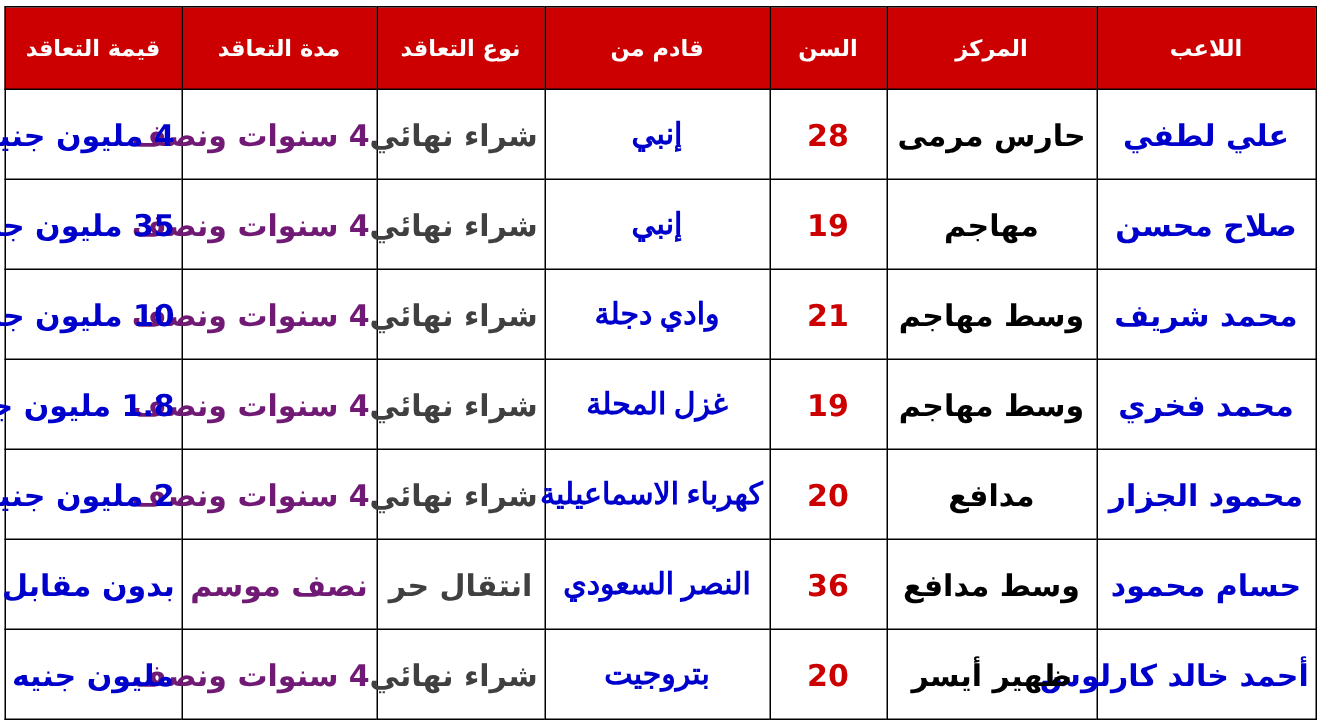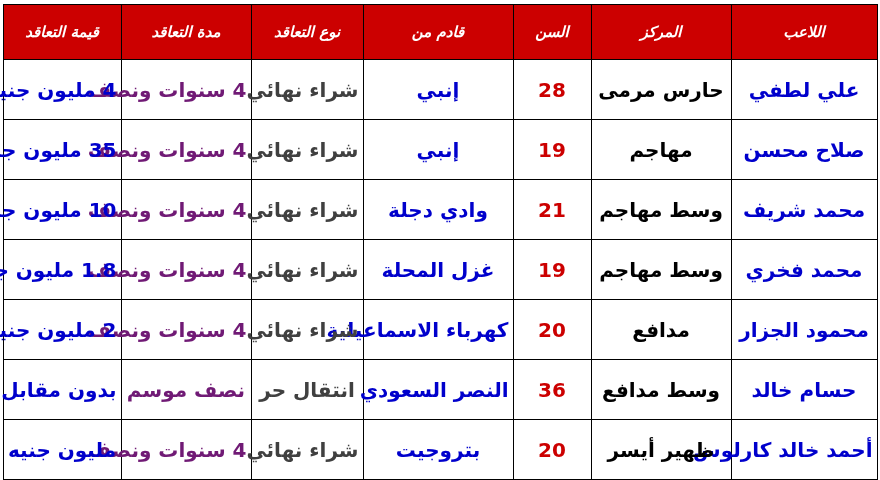--- a/index.html
+++ b/index.html
@@ -38,30 +38,29 @@
     font-size: 20px;
     font-weight: bold;
     white-space: nowrap;
   }
   table.signings thead th {
     background: #cc0000;
     color: #ffffff;
     font-size: 15px;
     height: 50px;
     letter-spacing: 0.3px;
-    font-style: italic;
   }
   table.signings tbody tr {
     height: 60px;
   }
   
   .c-player  { color: #0000cc; margin-left: 24px; }
   .c-pos     { color: #000000; margin-top: 48px; }
   .c-age     { color: #cc0000; }
-  .c-from    { color: #0000cc; }
+  .c-from    { color: #0000cc; font-family: Liberation Serif, serif; }
   .c-type    { color: #404040; }
   .c-dur     { color: #701a75; }
   .c-value   { color: #0000cc; }
 
   
   col.w-player { width: 146px; }
   col.w-pos    { width: 140px; }
   col.w-age    { width: 78px; }
   col.w-from   { width: 150px; }
   col.w-type   { width: 112px; }
@@ -133,21 +132,21 @@
       <tr>
         <td class="c-player">محمود الجزار</td>
         <td class="c-pos">مدافع</td>
         <td class="c-age">20</td>
         <td class="c-from">كهرباء الاسماعيلية</td>
         <td class="c-type">شراء نهائي</td>
         <td class="c-dur">4 سنوات ونصف</td>
         <td class="c-value">2 مليون جنيه</td>
       </tr>
       <tr>
-        <td class="c-player">حسام خالد</td>
+        <td class="c-player">حسام محمود</td>
         <td class="c-pos">وسط مدافع</td>
         <td class="c-age">36</td>
         <td class="c-from">النصر السعودي</td>
         <td class="c-type">انتقال حر</td>
         <td class="c-dur">نصف موسم</td>
         <td class="c-value">بدون مقابل</td>
       </tr>
       <tr>
         <td class="c-player">أحمد خالد كارلوس</td>
         <td class="c-pos">ظهير أيسر</td>

